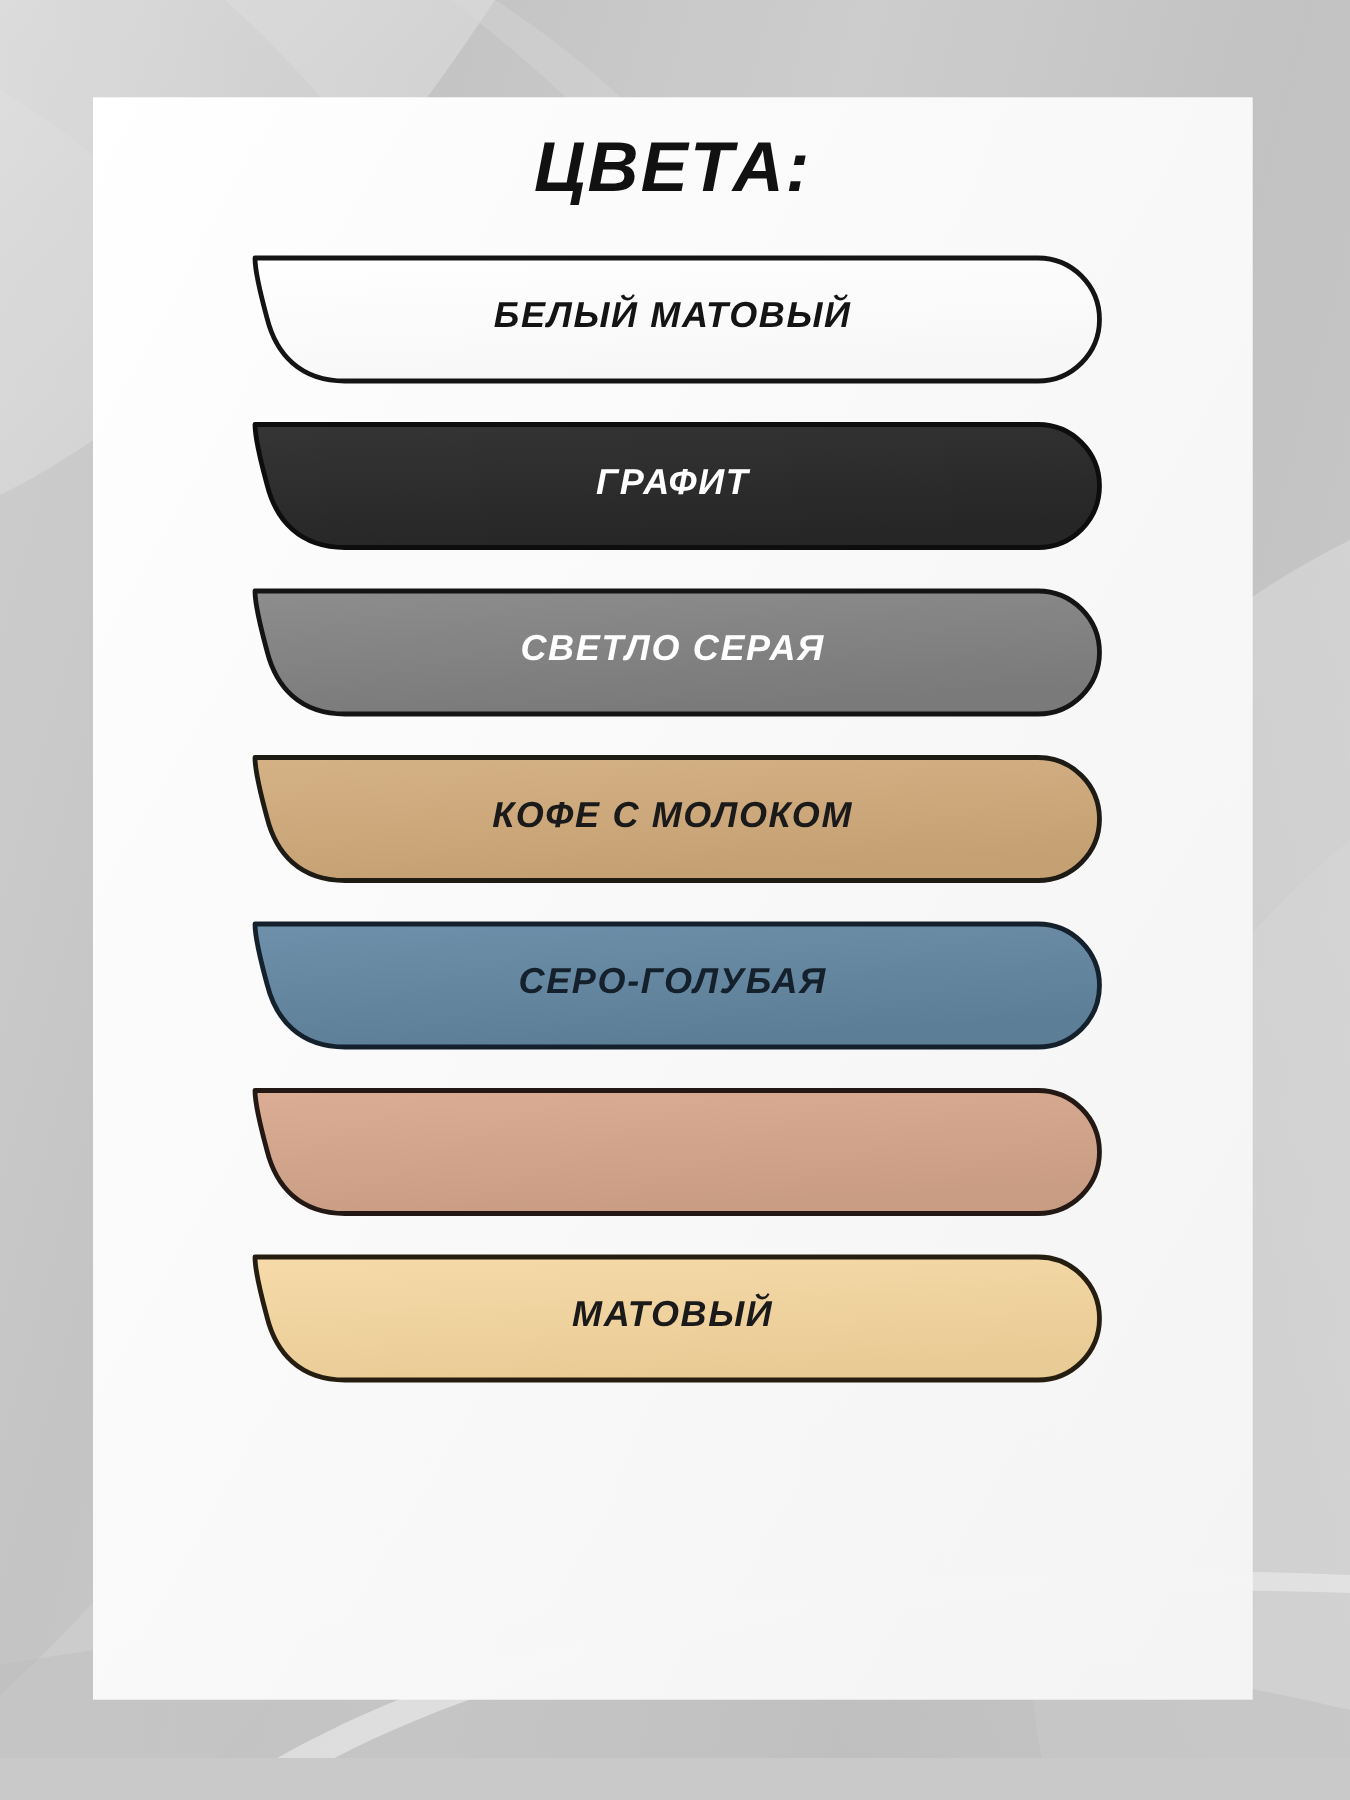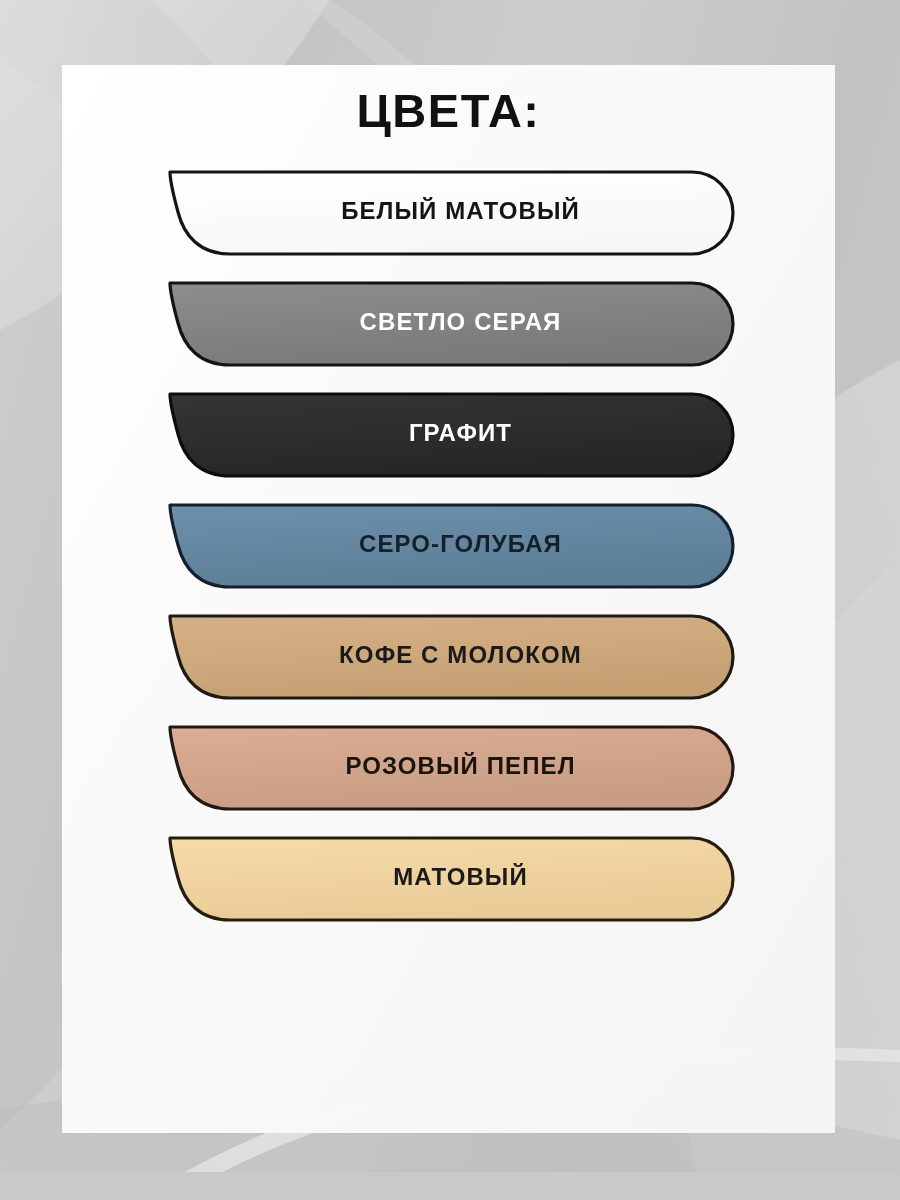--- a/index.html
+++ b/index.html
@@ -14,20 +14,21 @@
     font-family: "Liberation Sans", "DejaVu Sans", sans-serif;
     background: #c9c9c9;
   }
 
   #root {
     position: relative;
     width: 900px;
     height: 1172px;
     overflow: hidden;
     background: linear-gradient(105deg, #cfcfcf 0%, #c4c4c4 25%, #cdcdcd 48%, #c2c2c2 72%, #cbcbcb 100%);
+    font-style: italic;
   }
 
   
   .bg-layer {
     position: absolute;
     inset: 0;
     pointer-events: none;
   }
   .bg-layer svg { display: block; width: 900px; height: 1200px; }
 
@@ -91,21 +92,20 @@
     width: 773px;
     height: 86px;
     display: flex;
     align-items: center;
     justify-content: center;
     font-size: 24px;
     font-weight: bold;
     letter-spacing: 1.1px;
     white-space: nowrap;
     pointer-events: none;
-    margin-left: 12px;
   }
 </style>
 </head>
 <body>
 
 <div id="root">
 
   <div class="bg-layer">
     <svg viewBox="0 0 900 1200" xmlns="http://www.w3.org/2000/svg" aria-hidden="true">
       <defs>
@@ -151,44 +151,59 @@
         </svg>
         <div class="bar-label" style="color:#141414">
           <span>БЕЛЫЙ МАТОВЫЙ</span>
         </div>
       </div>
 
 
       <div class="bar-row">
         <svg class="bar-svg" viewBox="0 0 773 111" xmlns="http://www.w3.org/2000/svg">
           <defs>
+            <linearGradient id="sw3" x1="0" y1="0" x2="0.35" y2="1">
+              <stop offset="0%" stop-color="#353535"></stop>
+              <stop offset="100%" stop-color="#262626"></stop>
+            </linearGradient>
+          </defs>
+          <path d="M108,4 L630,4 A41,41 0 0 1 630,86 L168,86 C138,86 122,68 116,44 C110,22 108,10 108,4 Z" fill="url(#sw3)" stroke="#0d0d0d" stroke-width="3.2" stroke-linejoin="round"></path>
+        </svg>
+        <div class="bar-label" style="color:#ffffff">
+          <span>ГРАФИТ</span>
+        </div>
+      </div>
+
+      <div class="bar-row">
+        <svg class="bar-svg" viewBox="0 0 773 111" xmlns="http://www.w3.org/2000/svg">
+          <defs>
             <linearGradient id="sw2" x1="0" y1="0" x2="0.35" y2="1">
               <stop offset="0%" stop-color="#8d8d8d"></stop>
               <stop offset="100%" stop-color="#7a7a7a"></stop>
             </linearGradient>
           </defs>
           <path d="M108,4 L630,4 A41,41 0 0 1 630,86 L168,86 C138,86 122,68 116,44 C110,22 108,10 108,4 Z" fill="url(#sw2)" stroke="#141414" stroke-width="3.2" stroke-linejoin="round"></path>
         </svg>
         <div class="bar-label" style="color:#ffffff">
           <span>СВЕТЛО СЕРАЯ</span>
         </div>
       </div>
 
       <div class="bar-row">
         <svg class="bar-svg" viewBox="0 0 773 111" xmlns="http://www.w3.org/2000/svg">
           <defs>
-            <linearGradient id="sw3" x1="0" y1="0" x2="0.35" y2="1">
-              <stop offset="0%" stop-color="#353535"></stop>
-              <stop offset="100%" stop-color="#262626"></stop>
-            </linearGradient>
-          </defs>
-          <path d="M108,4 L630,4 A41,41 0 0 1 630,86 L168,86 C138,86 122,68 116,44 C110,22 108,10 108,4 Z" fill="url(#sw3)" stroke="#0d0d0d" stroke-width="3.2" stroke-linejoin="round"></path>
-        </svg>
-        <div class="bar-label" style="color:#ffffff">
-          <span>ГРАФИТ</span>
+            <linearGradient id="sw5" x1="0" y1="0" x2="0.35" y2="1">
+              <stop offset="0%" stop-color="#d5b286"></stop>
+              <stop offset="100%" stop-color="#c5a073"></stop>
+            </linearGradient>
+          </defs>
+          <path d="M108,4 L630,4 A41,41 0 0 1 630,86 L168,86 C138,86 122,68 116,44 C110,22 108,10 108,4 Z" fill="url(#sw5)" stroke="#1e1a14" stroke-width="3.2" stroke-linejoin="round"></path>
+        </svg>
+        <div class="bar-label" style="color:#1a1a1a">
+          <span>КОФЕ С МОЛОКОМ</span>
         </div>
       </div>
 
       <div class="bar-row">
         <svg class="bar-svg" viewBox="0 0 773 111" xmlns="http://www.w3.org/2000/svg">
           <defs>
             <linearGradient id="sw4" x1="0" y1="0" x2="0.35" y2="1">
               <stop offset="0%" stop-color="#6e90aa"></stop>
               <stop offset="100%" stop-color="#5d7e97"></stop>
             </linearGradient>
@@ -196,45 +211,27 @@
           <path d="M108,4 L630,4 A41,41 0 0 1 630,86 L168,86 C138,86 122,68 116,44 C110,22 108,10 108,4 Z" fill="url(#sw4)" stroke="#14202b" stroke-width="3.2" stroke-linejoin="round"></path>
         </svg>
         <div class="bar-label" style="color:#14202b">
           <span>СЕРО-ГОЛУБАЯ</span>
         </div>
       </div>
 
       <div class="bar-row">
         <svg class="bar-svg" viewBox="0 0 773 111" xmlns="http://www.w3.org/2000/svg">
           <defs>
-            <linearGradient id="sw5" x1="0" y1="0" x2="0.35" y2="1">
-              <stop offset="0%" stop-color="#d5b286"></stop>
-              <stop offset="100%" stop-color="#c5a073"></stop>
-            </linearGradient>
-          </defs>
-          <path d="M108,4 L630,4 A41,41 0 0 1 630,86 L168,86 C138,86 122,68 116,44 C110,22 108,10 108,4 Z" fill="url(#sw5)" stroke="#1e1a14" stroke-width="3.2" stroke-linejoin="round"></path>
-        </svg>
-        <div class="bar-label" style="color:#1a1a1a">
-          <span>КОФЕ С МОЛОКОМ</span>
-        </div>
-      </div>
-
-      <div class="bar-row">
-        <svg class="bar-svg" viewBox="0 0 773 111" xmlns="http://www.w3.org/2000/svg">
-          <defs>
             <linearGradient id="sw6" x1="0" y1="0" x2="0.35" y2="1">
               <stop offset="0%" stop-color="#dbad95"></stop>
               <stop offset="100%" stop-color="#c99c84"></stop>
             </linearGradient>
           </defs>
           <path d="M108,4 L630,4 A41,41 0 0 1 630,86 L168,86 C138,86 122,68 116,44 C110,22 108,10 108,4 Z" fill="url(#sw6)" stroke="#231814" stroke-width="3.2" stroke-linejoin="round"></path>
         </svg>
-        <div class="bar-label" style="color:#1a1410">
-          <span>РОЗОВЫЙ ПЕПЕЛ</span>
-        </div>
       </div>
 
       <div class="bar-row">
         <svg class="bar-svg" viewBox="0 0 773 111" xmlns="http://www.w3.org/2000/svg">
           <defs>
             <linearGradient id="sw7" x1="0" y1="0" x2="0.35" y2="1">
               <stop offset="0%" stop-color="#f6dbaa"></stop>
               <stop offset="100%" stop-color="#e9cb95"></stop>
             </linearGradient>
           </defs>

